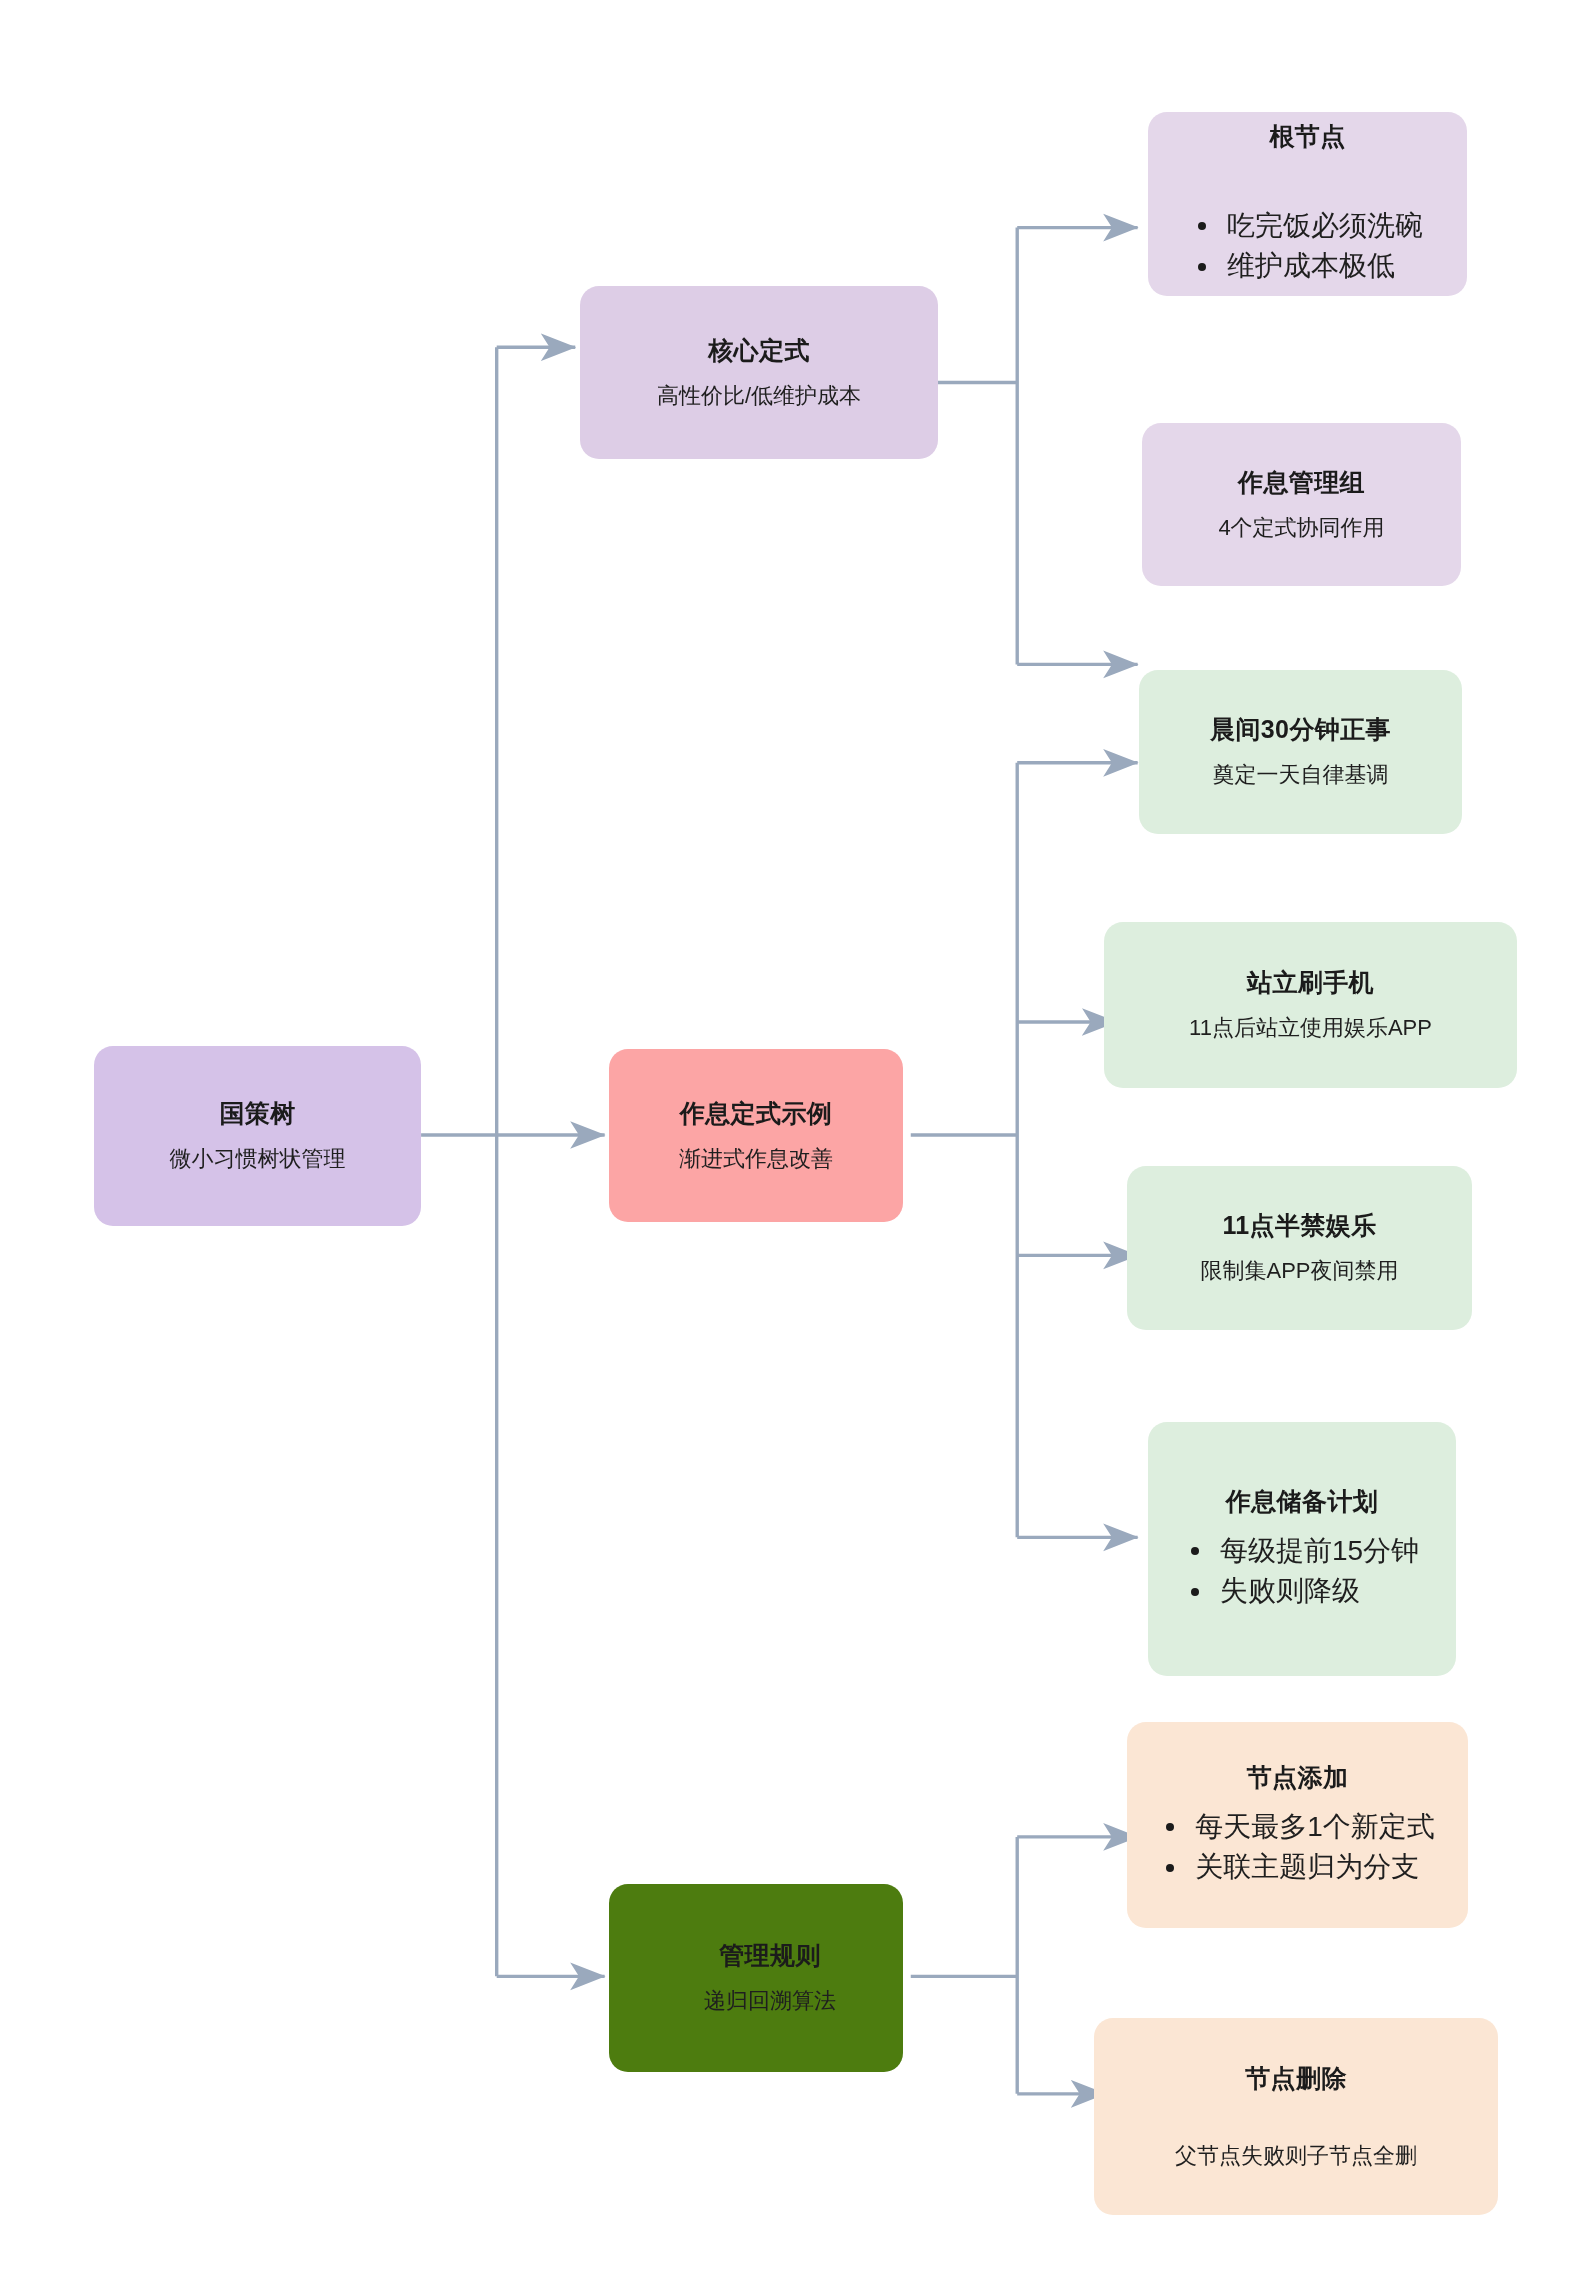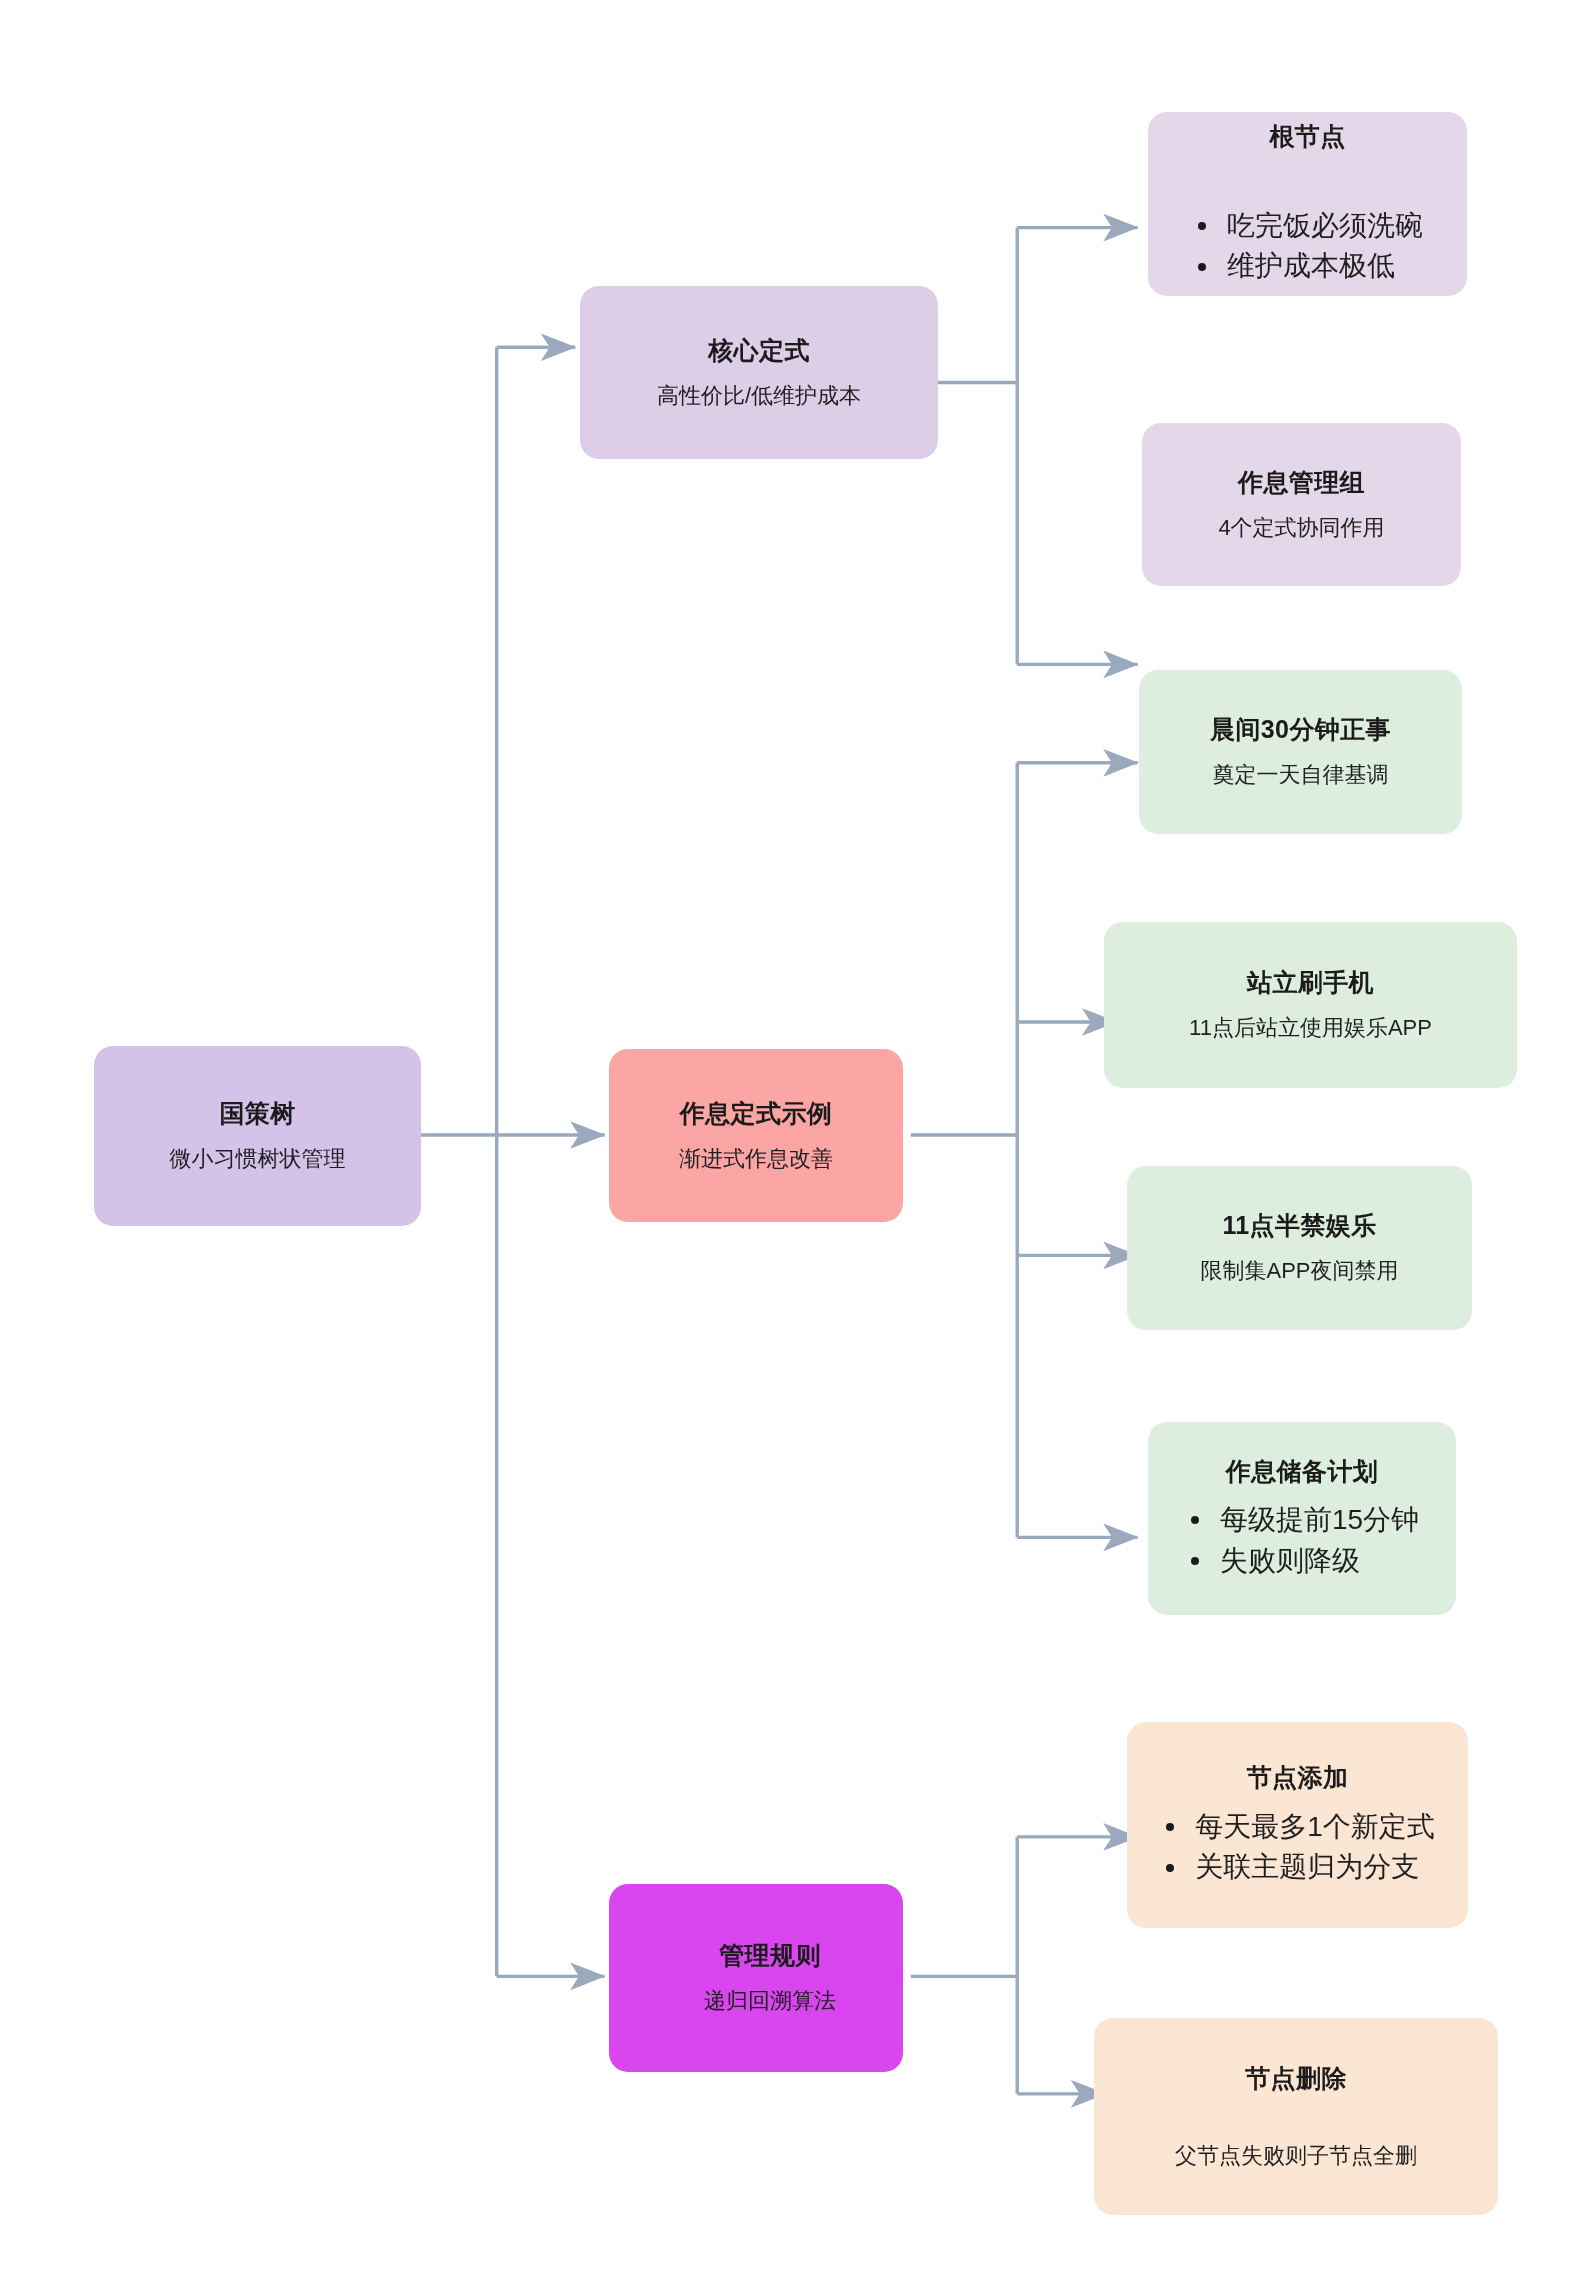--- a/index.html
+++ b/index.html
@@ -74,21 +74,21 @@
     width: 8px;
     height: 8px;
     border-radius: 50%;
     background: #1b1b1b;
   }
   .node.root { background: #d5c2e8; }
   .node.purple { background: #ddcde6; }
   .node.purple-leaf { background: #e4d7ea; }
   .node.green { background: #fca5a5; }
   .node.green-leaf { background: #ddeede; }
-  .node.orange { background: #d946ef; padding-left: 44px; }
+  .node.orange { background: #4d7c0f; padding-left: 44px; }
   .node.orange-leaf { background: #fbe6d4; }
 </style>
 </head>
 <body>
 
 <div id="canvas">
 
   <svg id="wires" viewBox="0 0 2166 3126" width="1591" height="2295">
     <defs>
       <marker id="arrow" markerWidth="11" markerHeight="9" refX="10.2" refY="4.5" orient="auto" markerUnits="strokeWidth">
@@ -162,21 +162,21 @@
   <div class="node green-leaf" style="left:1104px; top:922px; width:413px; height:166px;">
     <div class="title">站立刷手机</div>
     <div class="subtitle">11点后站立使用娱乐APP</div>
   </div>
 
   <div class="node green-leaf" style="left:1127px; top:1166px; width:345px; height:164px;">
     <div class="title">11点半禁娱乐</div>
     <div class="subtitle">限制集APP夜间禁用</div>
   </div>
 
-  <div class="node green-leaf" style="left:1148px; top:1422px; width:308px; height:193px;">
+  <div class="node green-leaf" style="left:1148px; top:1422px; width:308px; height:254px;">
     <div class="title">作息储备计划</div>
     <ul class="bullets">
       <li>每级提前15分钟</li>
       <li>失败则降级</li>
     </ul>
   </div>
 
   <div class="node orange" style="left:609px; top:1884px; width:294px; height:188px;">
     <div class="title">管理规则</div>
     <div class="subtitle">递归回溯算法</div>

